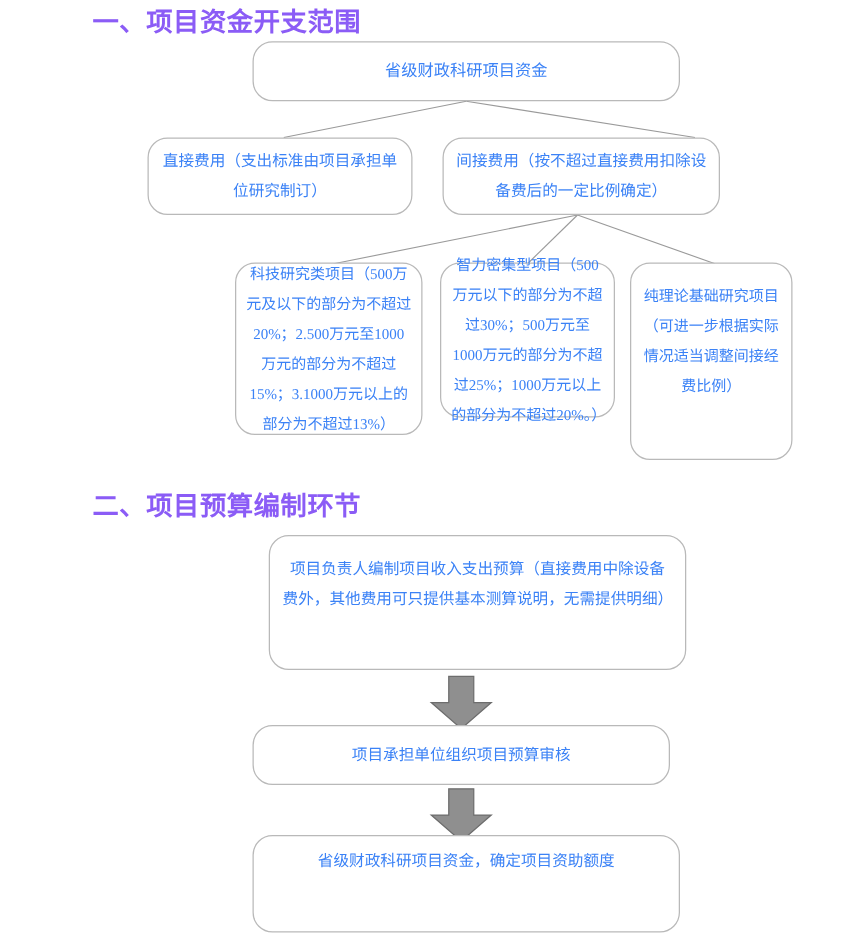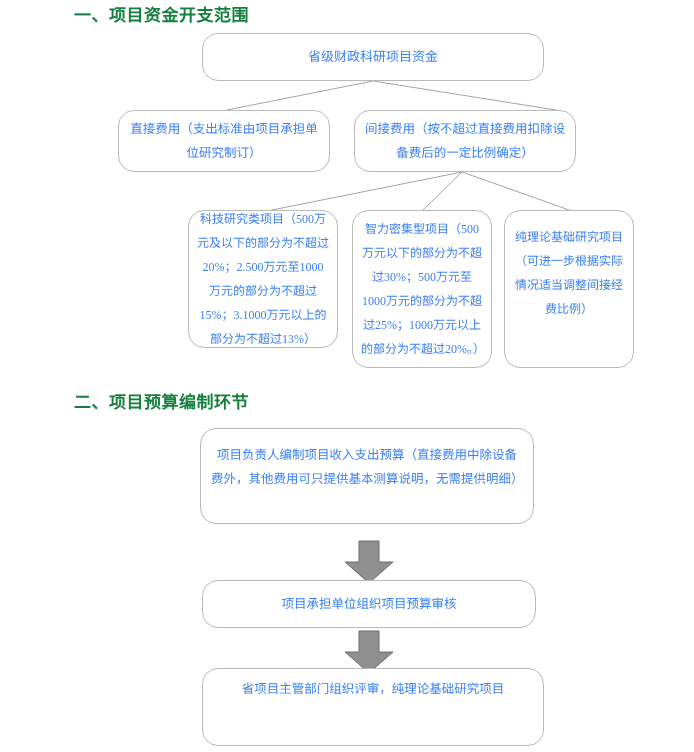--- a/index.html
+++ b/index.html
@@ -18,23 +18,23 @@
   }
   .page {
     position: absolute;
     inset: 0;
   }
 
   .heading {
     position: absolute;
     font-family: "DejaVu Sans", "Liberation Sans", sans-serif;
     font-weight: bold;
-    font-size: 17px;
+    font-size: 21px;
     letter-spacing: 0.5px;
-    color: #15803d;
+    color: #8b5cf6;
     white-space: nowrap;
   }
   #heading-1 { left: 74px; top: 1px; }
   #heading-2 { left: 74px; top: 388px; font-family: Liberation Mono, monospace; }
 
   
   .node {
     position: absolute;
     box-sizing: border-box;
     border: 1px solid #b9b9b9;
@@ -56,25 +56,25 @@
   .node .txt {
     display: block;
     width: 100%;
   }
 
   
   #node-root      { left: 202px; top: 33px;  width: 342px; height: 48px; font-size: 13px; }
   #node-direct    { left: 118px; top: 110px; width: 212px; height: 62px; }
   #node-indirect  { left: 354px; top: 110px; width: 222px; height: 62px; }
   #node-tech      { left: 188px; top: 210px; width: 150px; height: 138px; }
-  #node-intensive { left: 352px; top: 210px; width: 140px; height: 158px; }
+  #node-intensive { left: 352px; top: 210px; width: 140px; height: 124px; }
   #node-theory    { left: 504px; top: 210px; width: 130px; height: 158px; }
 
   
-  #node-step-1 { left: 200px; top: 428px; width: 334px; height: 96px; }
+  #node-step-1 { left: 215px; top: 428px; width: 334px; height: 108px; }
   #node-step-2 { left: 202px; top: 580px; width: 334px; height: 48px; justify-content: flex-end;  }
   #node-step-3 { left: 202px; top: 668px; width: 342px; height: 78px;  }
   #node-step-3 .txt { transform: translateY(-6px); }
 
   .node.tall-text {
     font-size: 12px;
     line-height: 2.0;
     padding-left: 8px;
     padding-right: 8px;
   }
@@ -160,16 +160,16 @@
     <span class="txt">项目承担单位组织项目预算审核</span>
   </div>
 
   <div class="block-arrow" id="arrow-2">
     <svg viewBox="0 0 52 44" width="52" height="44" aria-hidden="true">
       <polygon points="16,1 36,1 36,22 50,22 26,43 2,22 16,22" fill="#8f8f8f" stroke="#6d6d6d" stroke-width="1"></polygon>
     </svg>
   </div>
 
   <div class="node top-align" id="node-step-3">
-    <span class="txt">省项目主管部门组织评审，纯理论基础研究项目</span>
+    <span class="txt">省级财政科研项目资金，确定项目资助额度</span>
   </div>
 
 </div>
 
 </body></html>

